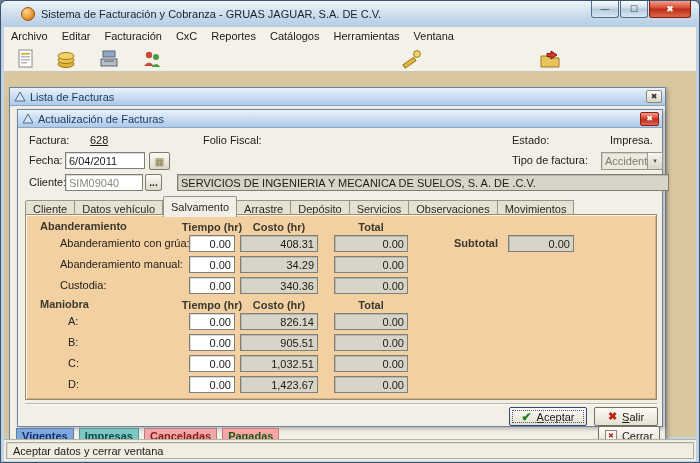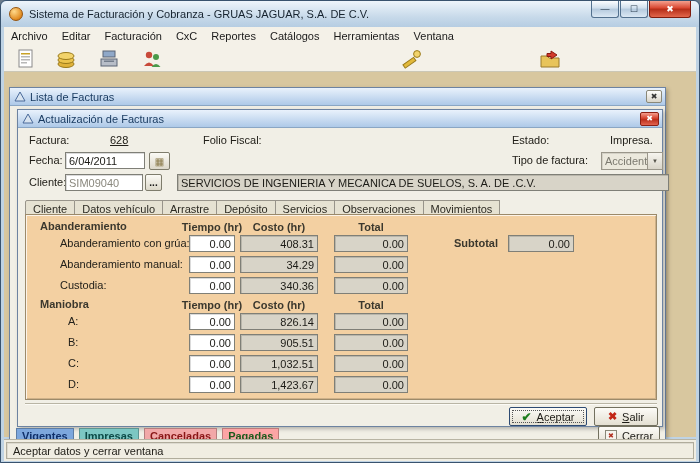--- a/index.html
+++ b/index.html
@@ -6,21 +6,21 @@
   html,body { background:#6b7b8b; }
   body { font-family:"Liberation Sans", sans-serif; }
 
   #screen { position:relative; width:700px; height:463px; background:#bfd3e4;
             border:1px solid #39536e; border-radius:6px 6px 0 0; overflow:hidden;
             font-size:11px; color:#1a1a1a; }
 
   
   .titlebar { position:absolute; left:0; top:0; right:0; height:26px;
               background:linear-gradient(#eef5fb,#c8daea 60%,#b6cde2);
-              border-radius:6px 6px 0 0; display:flex; align-items:center; padding:0 8px; }
+              border-radius:6px 6px 0 0; display:flex; align-items:center; padding:0 20px; }
   .app-icon { width:14px; height:14px; border-radius:50%;
               background:radial-gradient(circle at 35% 30%, #ffd98a, #e08a20 70%, #a85a10);
               border:1px solid #96540e; margin-right:6px; flex:0 0 auto; }
   .app-title { font-size:11px; color:#16232f; white-space:nowrap; }
   .win-controls { position:absolute; top:0; right:8px; display:flex; }
   .win-btn { width:28px; height:17px; border:1px solid #52708e; border-top:none;
              background:linear-gradient(#fbfdff,#cfdeec 45%,#b4c9dd 50%,#dbe8f4);
              color:#2c3e50; font-size:9px; line-height:16px; text-align:center;
              border-radius:0 0 3px 3px; margin-left:1px; cursor:default; }
   .win-btn.close { width:42px; color:#fff;
@@ -206,21 +206,21 @@
     <div class="child-window" style="left:7px; top:21px; width:646px; height:318px;">
       <div class="child-titlebar">
         <svg width="12" height="12">
           <path d="M6,1 L11,10 H1 Z" fill="#d8e4f0" stroke="#4a6a9a"></path>
         </svg>
         <span class="child-title">Actualización de Facturas</span>
         <div class="cw-close-red">✖</div>
       </div>
 
       <span class="lbl" style="left:11px; top:22px;">Factura:</span>
-      <span class="lbl" style="left:92px; top:22px;text-decoration:underline;">628</span>
+      <span class="lbl" style="left:72px; top:22px;text-decoration:underline;">628</span>
       <span class="lbl" style="left:185px; top:22px;">Folio Fiscal:</span>
       <span class="lbl" style="left:494px; top:22px;">Estado:</span>
       <span class="lbl" style="left:592px; top:22px;">Impresa.</span>
 
       <span class="lbl" style="left:11px; top:42px;">Fecha:</span>
       <input class="fld" style="left: 47px; top: 42px; width: 80px;" value="6/04/2011">
       <div class="mini-btn" style="left:131px; top:42px; width:21px; height:18px; color:#8a7a4a;">
         <span>▦</span>
       </div>
       <span class="lbl" style="left:494px; top:42px;">Tipo de factura:</span>
@@ -230,20 +230,21 @@
       </div>
 
       <span class="lbl" style="left:11px; top:64px;">Cliente:</span>
       <input class="fld dim" style="left: 47px; top: 64px; width: 78px;" readonly="" value="SIM09040">
       <div class="mini-btn" style="left:127px; top:64px; width:17px; height:17px; font-weight:bold;">...</div>
       <input class="fld ro" style="left: 159px; top: 64px; width: 492px;" readonly="" value="SERVICIOS DE INGENIERIA Y MECANICA DE SUELOS, S. A. DE .C.V.">
 
       <div class="tabs" style="left:7px; top:86px;">
         <span class="tab">Cliente</span>
         <span class="tab">Datos vehículo</span>
+        <span class="tab active">Salvamento</span>
         <span class="tab">Arrastre</span>
         <span class="tab">Depósito</span>
         <span class="tab">Servicios</span>
         <span class="tab">Observaciones</span>
         <span class="tab">Movimientos</span>
       </div>
 
       <div class="panel" style="left:7px; top:104px; width:632px; height:186px;">
 
         <span class="lbl hdr" style="left:14px; top:3px;">Abanderamiento</span>

